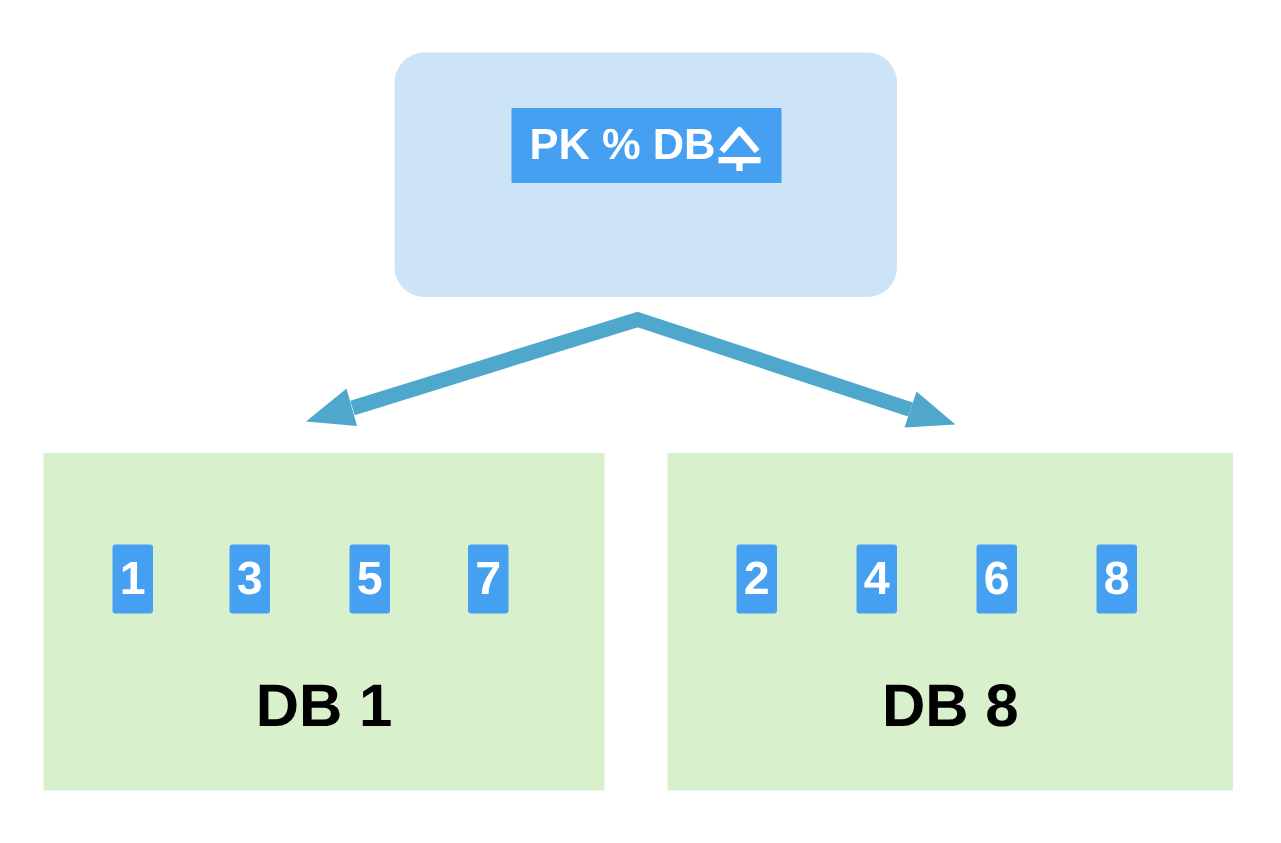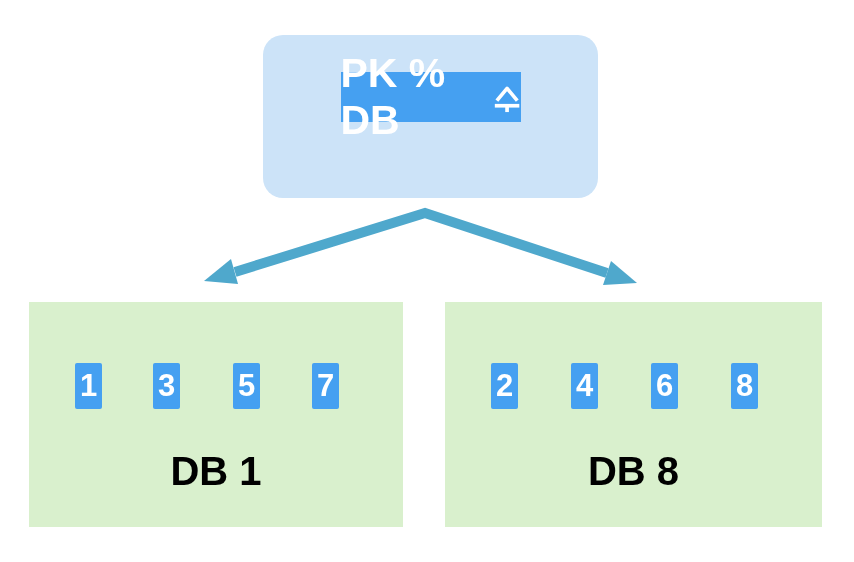--- a/index.html
+++ b/index.html
@@ -11,21 +11,21 @@
     background:var(--router-fill,#CCE3F8);border-radius:20px;
     display:flex;flex-direction:column;align-items:center;
   }
   .router-title{
     margin-top:21px;font-size:32px;line-height:38px;font-weight:bold;
     letter-spacing:2px;color:var(--label-text,#000);
   }
   .rule-badge{
     margin-top:37px;width:180px;height:50px;
     background:var(--badge-blue,#45A0F1);color:var(--badge-text,#fff);
-    font-size:41px;font-weight:bold;
+    font-size:29px;font-weight:bold;
     display:flex;align-items:center;justify-content:center;
   }
   .su-glyph{width:30px;height:30px;margin-left:1px;margin-top:3px;}
   .su-glyph path{stroke:currentColor;stroke-width:9;fill:none;}
 
   .arrows{position:absolute;left:190px;top:205px;color:var(--arrow,#4FA8CC);}
   .arrow-line{fill:none;stroke:currentColor;stroke-width:10;stroke-linejoin:miter;}
   .arrows polygon{fill:currentColor;stroke:none;}
 
   .db{position:absolute;top:302px;height:225px;background:var(--db-fill,#D9F0CD);}

